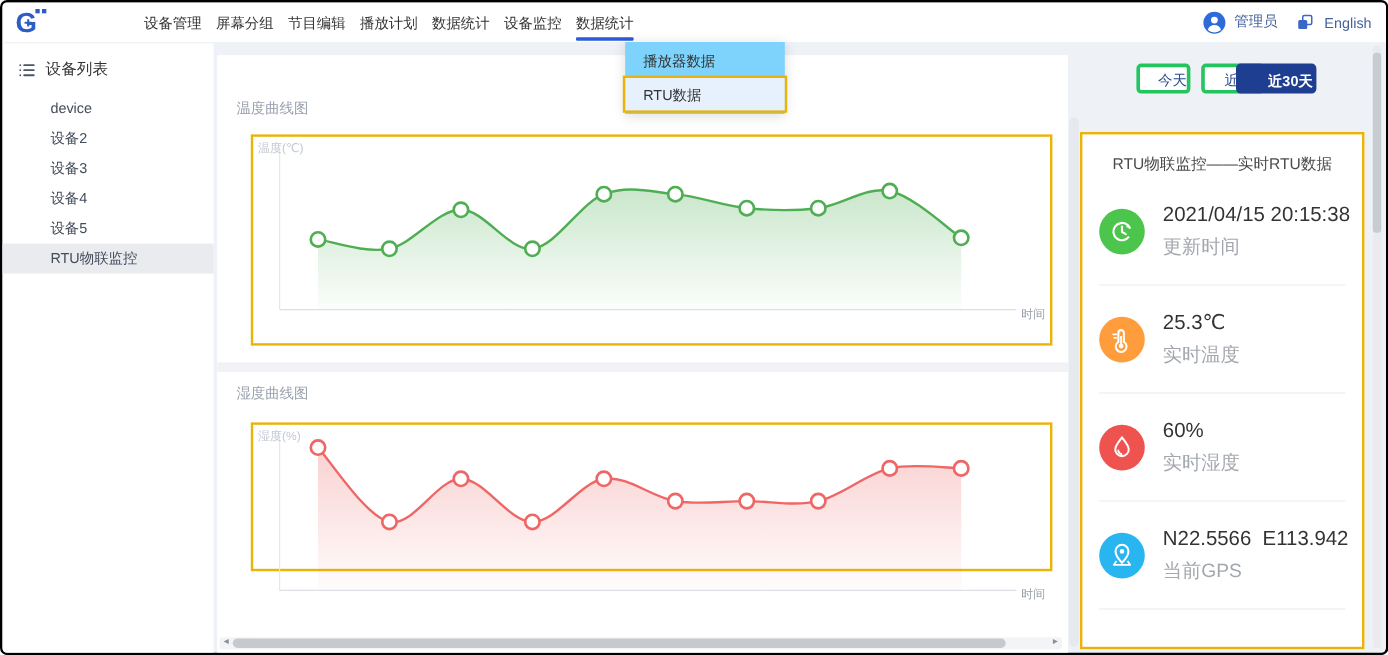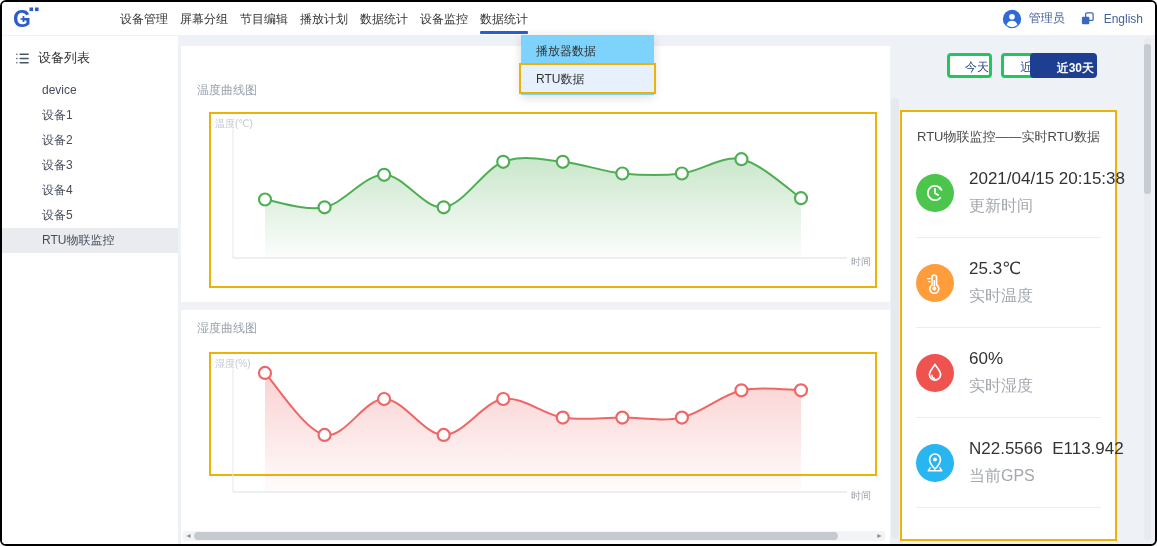--- a/index.html
+++ b/index.html
@@ -40,21 +40,21 @@
   .hscroll .arrow.right{right:2px;}
   .hscroll .thumb{position:absolute;left:11px;top:1px;width:644px;height:8px;background:#c6c9ce;border-radius:4px;}
   .vscroll-mid{position:absolute;left:889px;top:96px;bottom:5px;width:8px;background:#e6e9ee;border-radius:4px;}
   .vscroll-right{position:absolute;right:4px;top:36px;bottom:4px;width:7px;background:#e9ebef;border-radius:3px;}
   .vscroll-right .thumb{position:absolute;left:0;top:6px;width:7px;height:150px;background:#c7cbd2;border-radius:3px;}
   
   .btn{position:absolute;top:51px;height:25px;border:3px solid #22c55e;border-radius:4px;background:#fff;
     color:#2c4a8c;font-size:12px;text-align:right;line-height:23px;box-sizing:border-box;cursor:pointer;}
   .btn.primary{background:#1d3e91;border-color:#1d3e91;color:#fff;font-weight:bold;line-height:25px;}
   
-  .right-card{position:absolute;left:898px;top:108px;width:217px;height:431px;background:#fff;padding:0 14px;box-sizing:border-box;}
+  .right-card{position:absolute;left:898px;top:108px;width:237px;height:431px;background:#fff;padding:0 14px;box-sizing:border-box;}
   .rp-title{text-align:center;font-size:13px;color:#4a4a4a;padding-top:16px;height:20px;}
   .rp-row{display:flex;align-items:center;gap:15px;height:90px;border-bottom:1px solid #ededed;box-sizing:border-box;}
   .rp-icon{width:38px;height:38px;border-radius:50%;flex:0 0 38px;display:flex;align-items:center;justify-content:center;}
   .rp-value{font-size:17px;color:#333;white-space:pre;margin-bottom:7px;}
   .rp-label{font-size:16px;color:#a3a7ae;}
   svg text{font-family:"Liberation Sans","DejaVu Sans",sans-serif;}
 </style>
 </head>
 <body>
 
@@ -101,21 +101,20 @@
     <div class="sb-header">
       <svg width="15" height="15" viewBox="0 0 16 16">
         <g stroke="#4a5568" stroke-width="1.6" stroke-linecap="round" fill="none">
           <path d="M2 3.5h.01M2 8h.01M2 12.5h.01"></path>
           <path d="M5.5 3.5H14M5.5 8H14M5.5 12.5H14"></path>
         </g>
       </svg>
       <span>设备列表</span>
     </div>
     <div class="sb-item">device</div>
-    <div class="sb-item">设备1</div>
     <div class="sb-item">设备2</div>
     <div class="sb-item">设备3</div>
     <div class="sb-item">设备4</div>
     <div class="sb-item">设备5</div>
     <div class="sb-item selected">RTU物联监控</div>
   </div>
 
   <div class="main-card">
     <div class="section-label" style="top:36px;">温度曲线图</div>
     <div class="chart-box anno" style="top:66px;height:176px;"><svg width="664" height="172">

